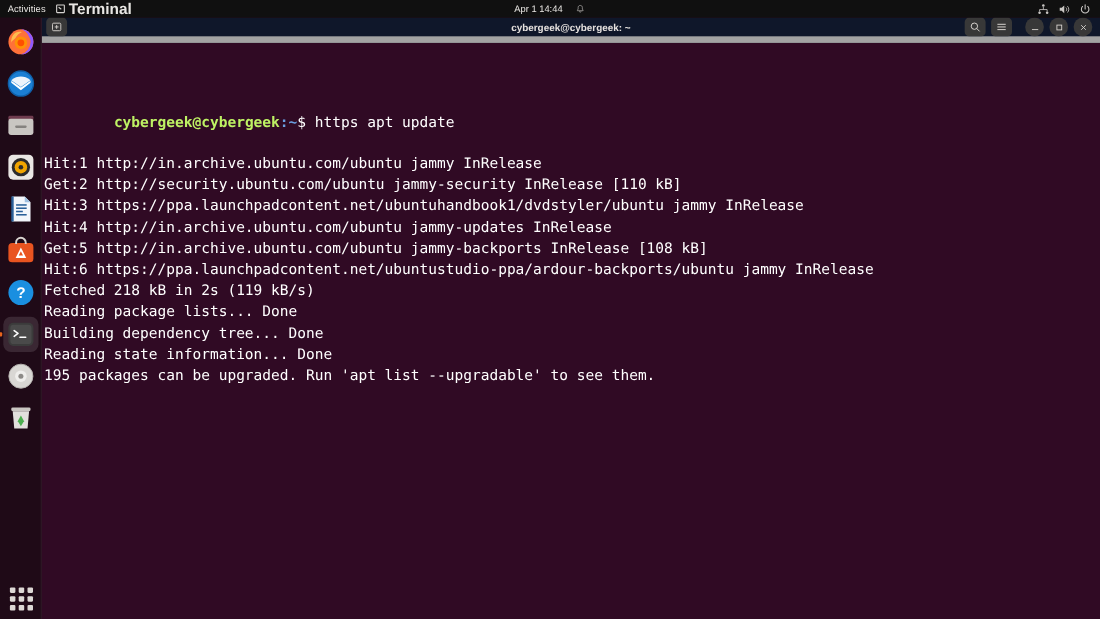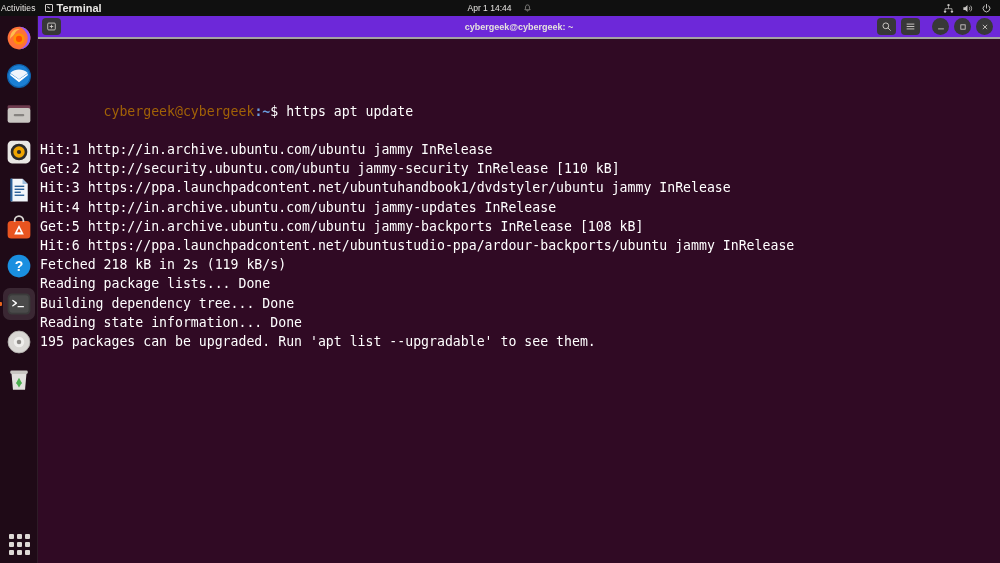--- a/index.html
+++ b/index.html
@@ -11,31 +11,31 @@
   }
   #screen { position:relative; width:1000px; height:563px; background:#2c0b1f; }
 
   
   .topbar {
     position:absolute; top:0; left:0; width:1000px; height:16px;
     background:#101010; color:#e8e6e3;
     display:flex; align-items:center;
     font-size:8.5px; z-index:40;
   }
-  .tb-activities { padding:0 9px 0 1px; color:#e8e6e3; letter-spacing:.1px; }
+  .tb-activities { padding:0 9px 0 7px; color:#e8e6e3; letter-spacing:.1px; }
   .tb-app { display:flex; align-items:center; gap:4px; }
   .tb-app-icon {
     width:8px; height:8px; border:1px solid #d6d3d0; border-radius:1px;
     position:relative; display:inline-block;
   }
   .tb-app-icon::after{
     content:""; position:absolute; left:1.5px; top:2px;
     width:3px; height:1px; background:#d6d3d0; transform:rotate(35deg);
   }
-  .tb-app-name { font-weight:bold; font-size:11px; }
+  .tb-app-name { font-weight:bold; font-size:14px; }
   .tb-clock {
     position:absolute; left:0; right:0; margin:0 auto; width:160px;
     display:flex; align-items:center; justify-content:center; gap:12px;
     font-size:8.5px;
   }
   .tb-bell { width:9px; height:9px; opacity:.85; }
   .tb-right {
     position:absolute; right:8px; top:0; height:16px;
     display:flex; align-items:center; gap:8px;
   }
@@ -66,23 +66,23 @@
     gap:3px; align-content:center; justify-content:center;
   }
   .apps-grid i { display:block; width:5px; height:5px; background:#ddd8d5; border-radius:1px; }
 
   
   .term-win {
     position:absolute; left:38px; top:16px; width:962px; height:547px;
     background:#300a24; display:flex; flex-direction:column;
   }
   .titlebar {
-    height:23px; background:#6d28d9;
+    height:23px; background:#0f172a;
     display:flex; align-items:center; padding:0 4px;
-    border-bottom:2px solid #a3a3a3; position:relative; flex:0 0 23px;
+    border-bottom:6px solid #a3a3a3; position:relative; flex:0 0 23px;
   }
   .tbtn {
     width:19px; height:17px; border-radius:4px; background:#383838;
     display:flex; align-items:center; justify-content:center;
     color:#d8d4d0; cursor:pointer; border:none;
   }
   .tbtn.circle { border-radius:50%; width:17px; height:17px; background:#383838; }
   .title-text {
     position:absolute; left:0; right:0; text-align:center;
     font-size:9px; font-weight:bold; color:#e6e2df; pointer-events:none;
@@ -90,21 +90,21 @@
   .title-right {
     margin-left:auto; display:flex; align-items:center; gap:5px; z-index:2;
   }
   .term-body {
     flex:1; background:#300a24; padding:5px 0 0 2px; overflow:hidden;
     font-family:"DejaVu Sans Mono", "Liberation Mono", monospace;
     font-size:13.2px; line-height:19.2px; color:#ffffff;
     white-space:pre; letter-spacing:0px;
   }
   .term-line { height:19.2px; }
-  .c-user { color:#a16207; font-weight:normal; }
+  .c-user { color:#bef264; font-weight:bold; }
   .c-path { color:#6a9fe0; font-weight:bold; }
   .c-txt  { color:#ffffff; }
 </style>
 </head>
 <body>
 
 <div id="screen">
 
   <div class="topbar">
     <div class="tb-activities">Activities</div>

